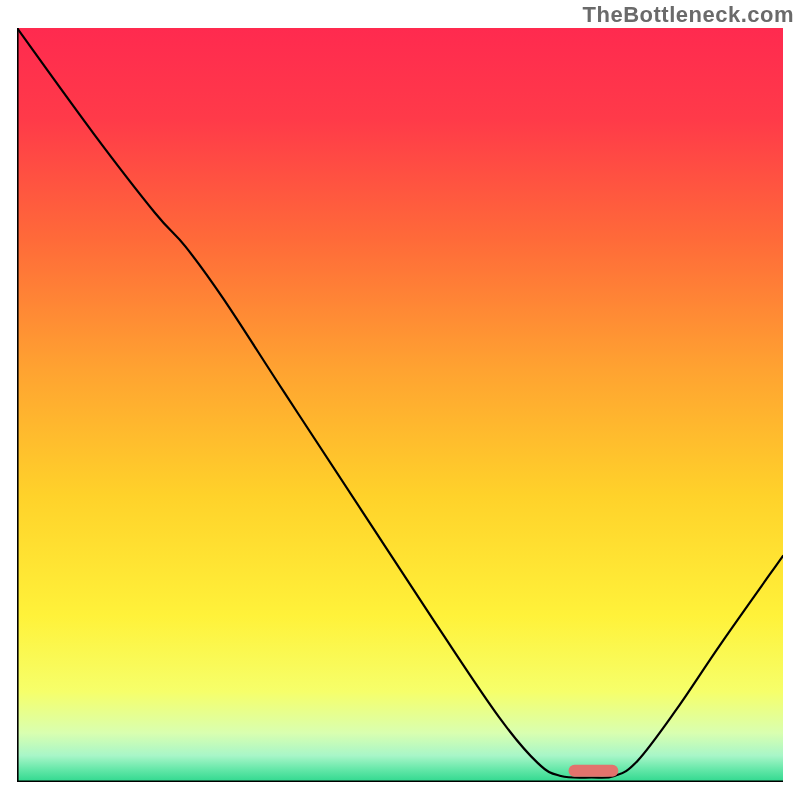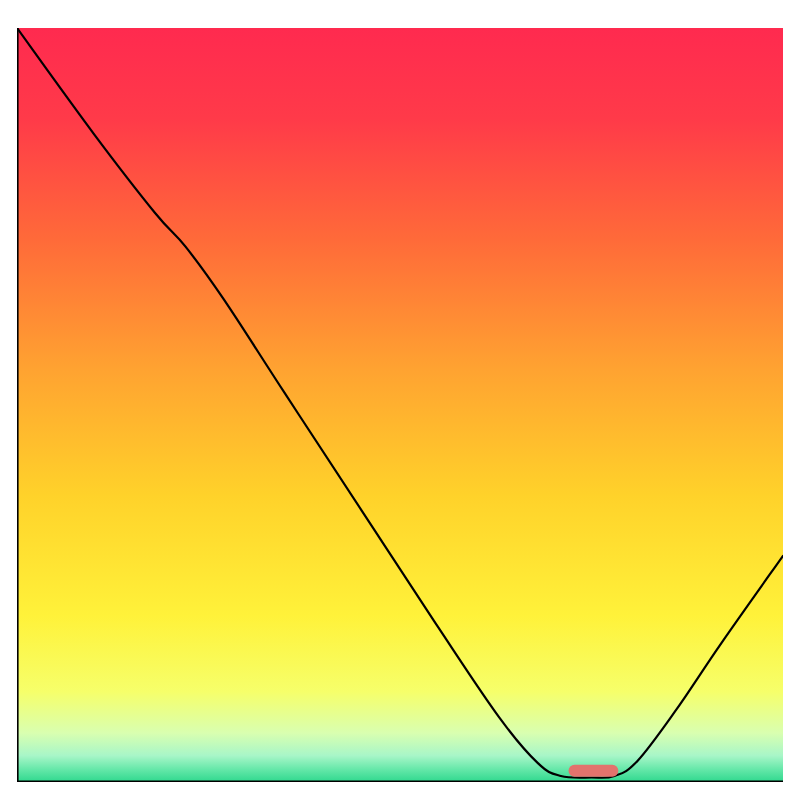--- a/index.html
+++ b/index.html
@@ -43,20 +43,21 @@
   }
   .marker {
     fill: #e2736d;
     stroke: none;
   }
 </style>
 </head>
 <body>
 
 <div class="stage">
+  <div class="watermark">TheBottleneck.com</div>
 
   <div class="plot">
     <svg id="plot-svg" width="766" height="754" viewBox="0 0 766 754">
       <defs>
         <linearGradient id="bg-grad" x1="0" y1="0" x2="0" y2="1">
             <stop offset="0.00%" stop-color="#ff2a4f"></stop>
             <stop offset="12.00%" stop-color="#ff3a49"></stop>
             <stop offset="28.00%" stop-color="#ff6a39"></stop>
             <stop offset="45.00%" stop-color="#ffa231"></stop>
             <stop offset="62.00%" stop-color="#ffd22a"></stop>

